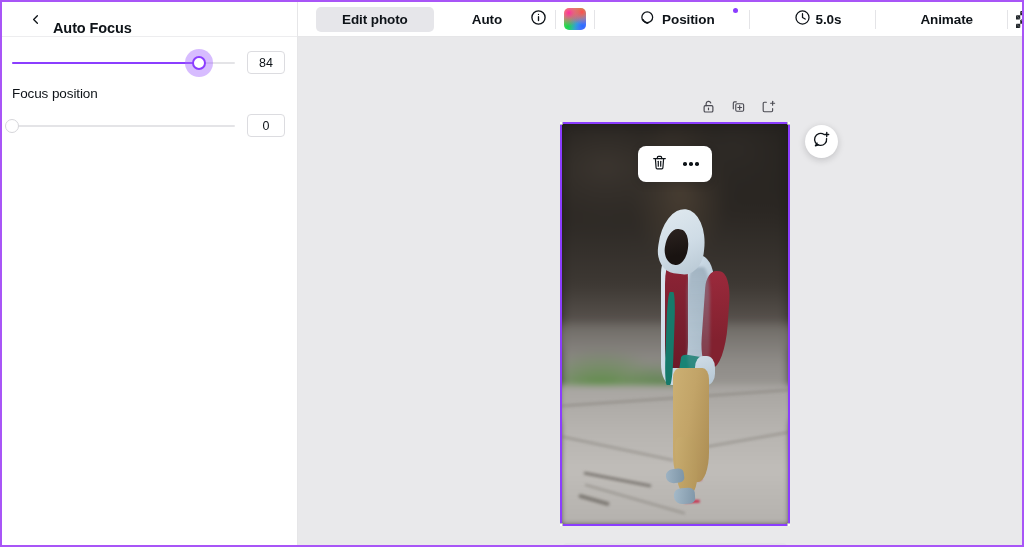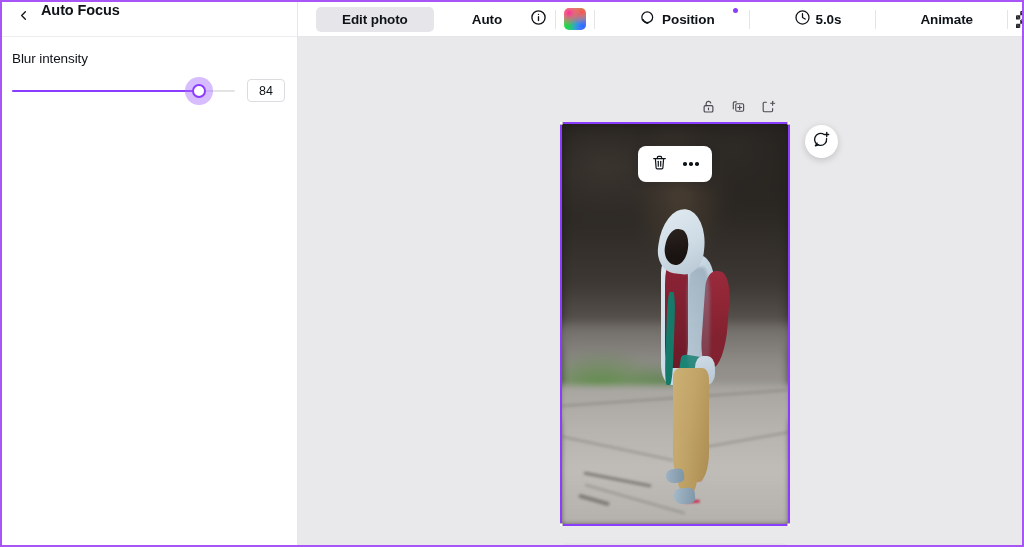--- a/index.html
+++ b/index.html
@@ -29,22 +29,22 @@
     background: #ffffff;
     border-right: 1px solid #e6e6e8;
     display: flex;
     flex-direction: column;
     flex: none;
   }
 
   .sidebar-header {
     height: 35px;
     display: flex;
-    align-items: flex-start;
-    padding-left: 6px;
+    align-items: flex-end;
+    padding-left: 18px;
     border-bottom: 1px solid #ededef;
     flex: none;
   }
 
   .back-btn {
     width: 30px;
     height: 30px;
     display: flex;
     align-items: center;
     justify-content: center;
@@ -528,31 +528,41 @@
             <polyline points="15 18 9 12 15 6"></polyline>
           </svg>
         </span>
       </div>
       <div class="panel-title">Auto Focus</div>
     </div>
 
     <div class="controls">
 
       <div class="control-group">
-        <div class="control-label">Blur intensity</div>
         <div class="slider-row">
           <div class="slider">
             <div class="track"></div>
             <div class="track-fill" style="width:84%"></div>
             <div class="thumb active" style="left:84%"></div>
           </div>
           <div class="value-box">84</div>
         </div>
       </div>
 
+      <div class="control-group">
+        <div class="control-label">Focus position</div>
+        <div class="slider-row">
+          <div class="slider">
+            <div class="track"></div>
+            <div class="track-fill" style="width:0%"></div>
+            <div class="thumb inactive" style="left:0%"></div>
+          </div>
+          <div class="value-box">0</div>
+        </div>
+      </div>
 
     </div>
   </aside>
 
   <section class="right">
 
     <div class="toolbar">
 
       <div class="tool-btn selected">
         <span>Edit photo</span>

